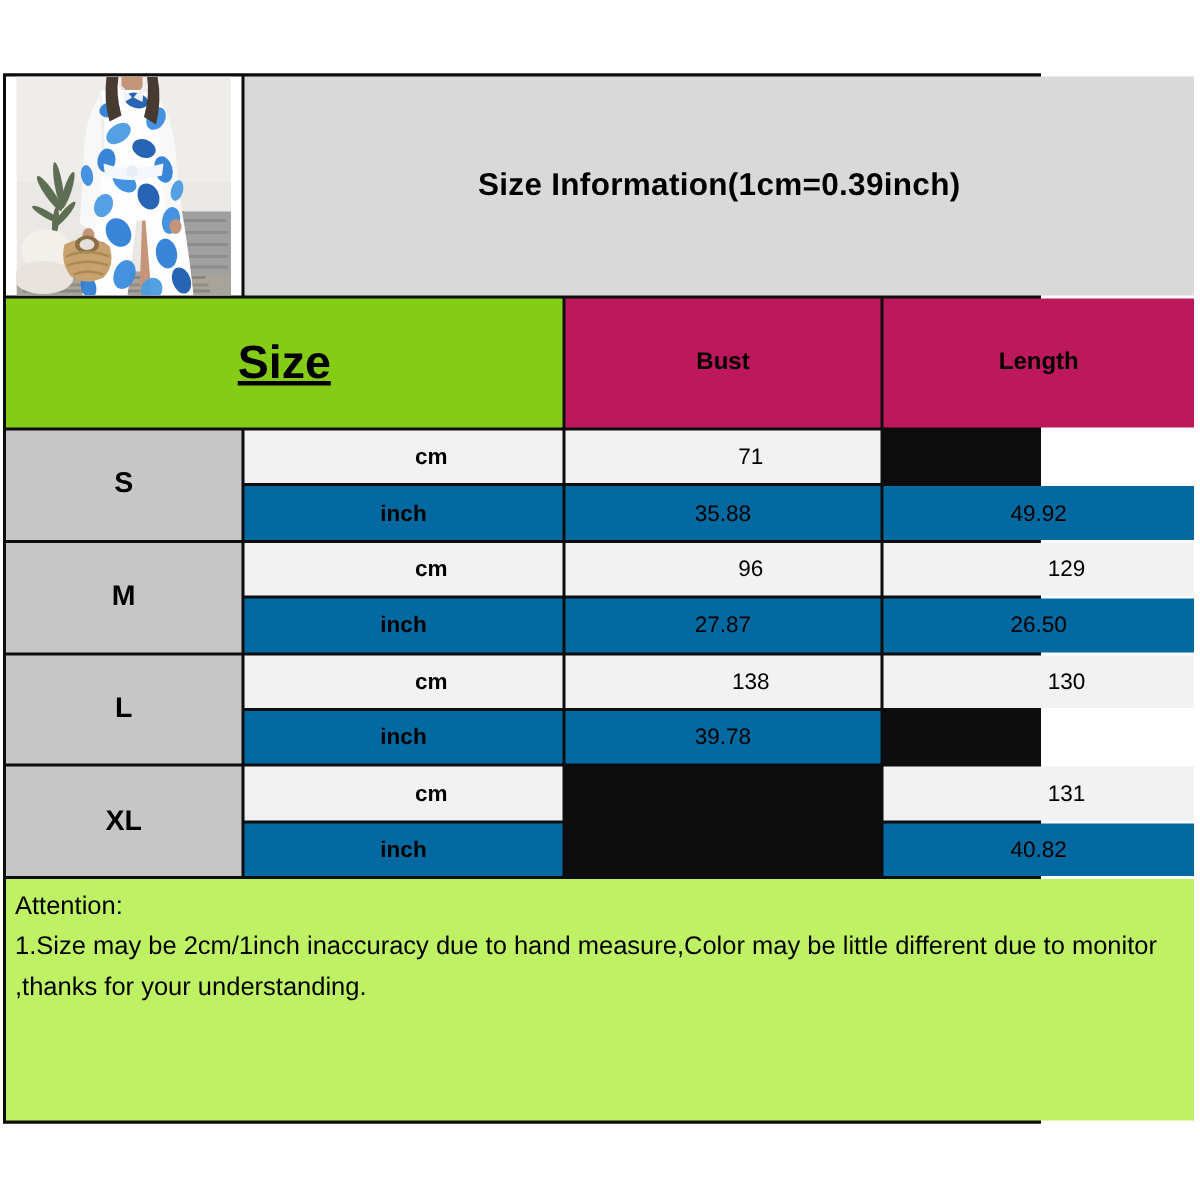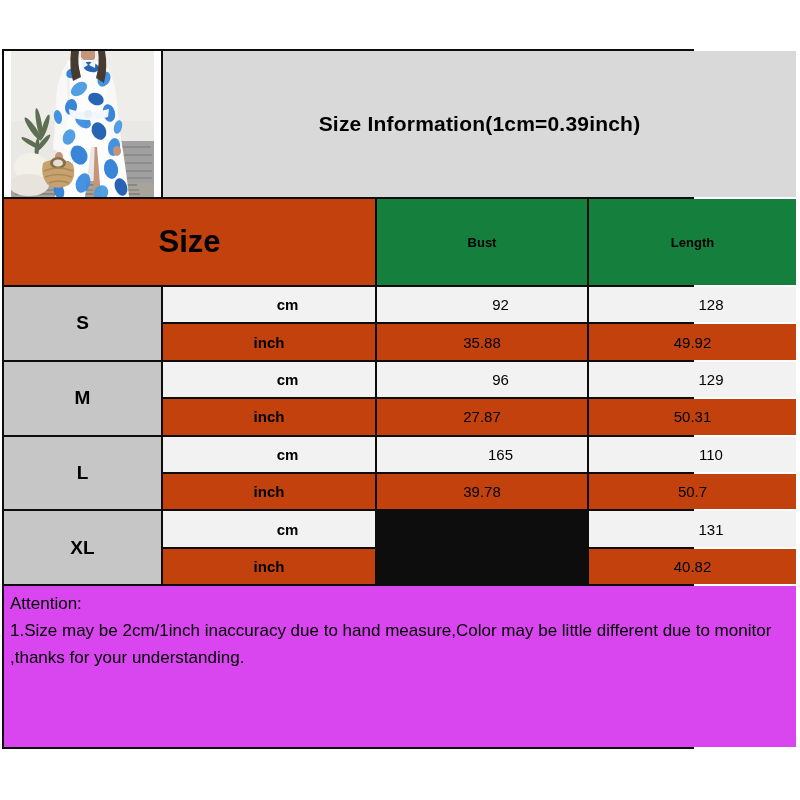--- a/index.html
+++ b/index.html
@@ -26,34 +26,34 @@
     background: #ffffff;
     overflow: hidden;
   }
 
   .photo-cell  { grid-column: 1; grid-row: 1; background: #ffffff; padding: 0 7px; }
   .photo-cell svg { width: 100%; height: 100%; display: block; }
 
   .title-cell  { grid-column: 2 / span 3; grid-row: 1; background: #d9d9d9;
                  font-size: 21px; font-weight: bold; letter-spacing: 0.2px; }
 
-  .size-corner { grid-column: 1 / span 2; grid-row: 2; background: #c2410c;
-                 font-size: 31px; font-weight: bold; }
-  .col-header  { grid-row: 2; background: #15803d; font-size: 13px; font-weight: bold; }
+  .size-corner { grid-column: 1 / span 2; grid-row: 2; background: #84cc16;
+                 font-size: 31px; font-weight: bold; text-decoration: underline; }
+  .col-header  { grid-row: 2; background: #be185d; font-size: 16px; font-weight: bold; }
 
   .size-label  { grid-column: 1; background: #c6c6c6; font-size: 19px; font-weight: bold; }
   .row-cm      { background: #f2f2f2; padding-left: 37px; }
-  .row-inch    { background: #c2410c; }
+  .row-inch    { background: #0369a1; }
   .unit-cell   { font-size: 15px; font-weight: bold; }
   .value-cell  { font-size: 15px; font-weight: normal; }
 
   .attention-cell {
     grid-column: 1 / span 4;
     grid-row: 11;
-    background: #d946ef;
+    background: #bef264;
     display: block;
     padding: 5px 6px;
     font-size: 17px;
     line-height: 1.57;
     text-align: left;
   }
 </style>
 </head>
 <body>
 
@@ -135,41 +135,39 @@
     </svg>
   </div>
   <div class="cell title-cell">Size Information(1cm=0.39inch)</div>
 
   <div class="cell size-corner">Size</div>
   <div class="cell col-header" style="grid-column:3">Bust</div>
   <div class="cell col-header" style="grid-column:4">Length</div>
 
   <div class="cell size-label" style="grid-row:3 / span 2">S</div>
   <div class="cell row-cm unit-cell" style="grid-column:2;grid-row:3">cm</div>
-  <div class="cell row-cm value-cell" style="grid-column:3;grid-row:3">92</div>
-  <div class="cell row-cm value-cell" style="grid-column:4;grid-row:3">128</div>
+  <div class="cell row-cm value-cell" style="grid-column:3;grid-row:3">71</div>
   <div class="cell row-inch unit-cell" style="grid-column:2;grid-row:4">inch</div>
   <div class="cell row-inch value-cell" style="grid-column:3;grid-row:4">35.88</div>
   <div class="cell row-inch value-cell" style="grid-column:4;grid-row:4">49.92</div>
 
   <div class="cell size-label" style="grid-row:5 / span 2">M</div>
   <div class="cell row-cm unit-cell" style="grid-column:2;grid-row:5">cm</div>
   <div class="cell row-cm value-cell" style="grid-column:3;grid-row:5">96</div>
   <div class="cell row-cm value-cell" style="grid-column:4;grid-row:5">129</div>
   <div class="cell row-inch unit-cell" style="grid-column:2;grid-row:6">inch</div>
   <div class="cell row-inch value-cell" style="grid-column:3;grid-row:6">27.87</div>
-  <div class="cell row-inch value-cell" style="grid-column:4;grid-row:6">50.31</div>
+  <div class="cell row-inch value-cell" style="grid-column:4;grid-row:6">26.50</div>
 
   <div class="cell size-label" style="grid-row:7 / span 2">L</div>
   <div class="cell row-cm unit-cell" style="grid-column:2;grid-row:7">cm</div>
-  <div class="cell row-cm value-cell" style="grid-column:3;grid-row:7">165</div>
-  <div class="cell row-cm value-cell" style="grid-column:4;grid-row:7">110</div>
+  <div class="cell row-cm value-cell" style="grid-column:3;grid-row:7">138</div>
+  <div class="cell row-cm value-cell" style="grid-column:4;grid-row:7">130</div>
   <div class="cell row-inch unit-cell" style="grid-column:2;grid-row:8">inch</div>
   <div class="cell row-inch value-cell" style="grid-column:3;grid-row:8">39.78</div>
-  <div class="cell row-inch value-cell" style="grid-column:4;grid-row:8">50.7</div>
 
   <div class="cell size-label" style="grid-row:9 / span 2">XL</div>
   <div class="cell row-cm unit-cell" style="grid-column:2;grid-row:9">cm</div>
   <div class="cell row-cm value-cell" style="grid-column:4;grid-row:9">131</div>
   <div class="cell row-inch unit-cell" style="grid-column:2;grid-row:10">inch</div>
   <div class="cell row-inch value-cell" style="grid-column:4;grid-row:10">40.82</div>
 
   <div class="attention-cell">
     <div>Attention:</div>
     <div>1.Size may be 2cm/1inch inaccuracy due to hand measure,Color may be little different due to monitor ,thanks for your understanding.</div>

